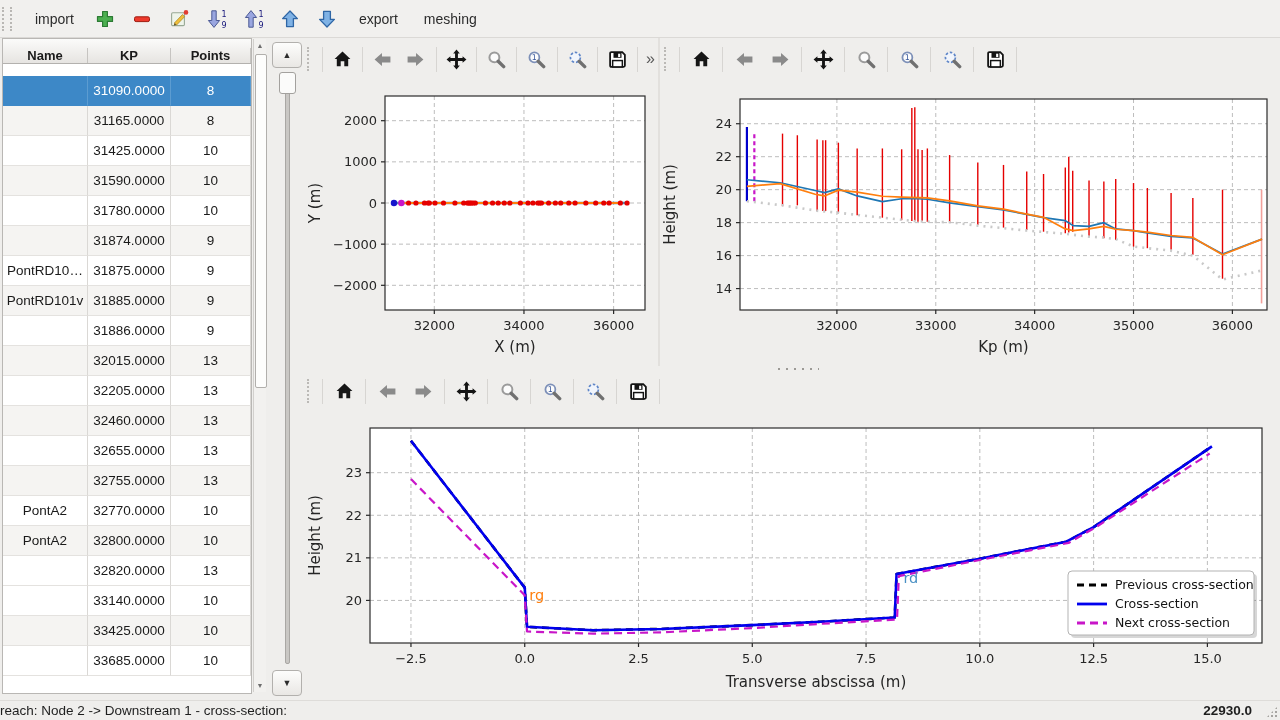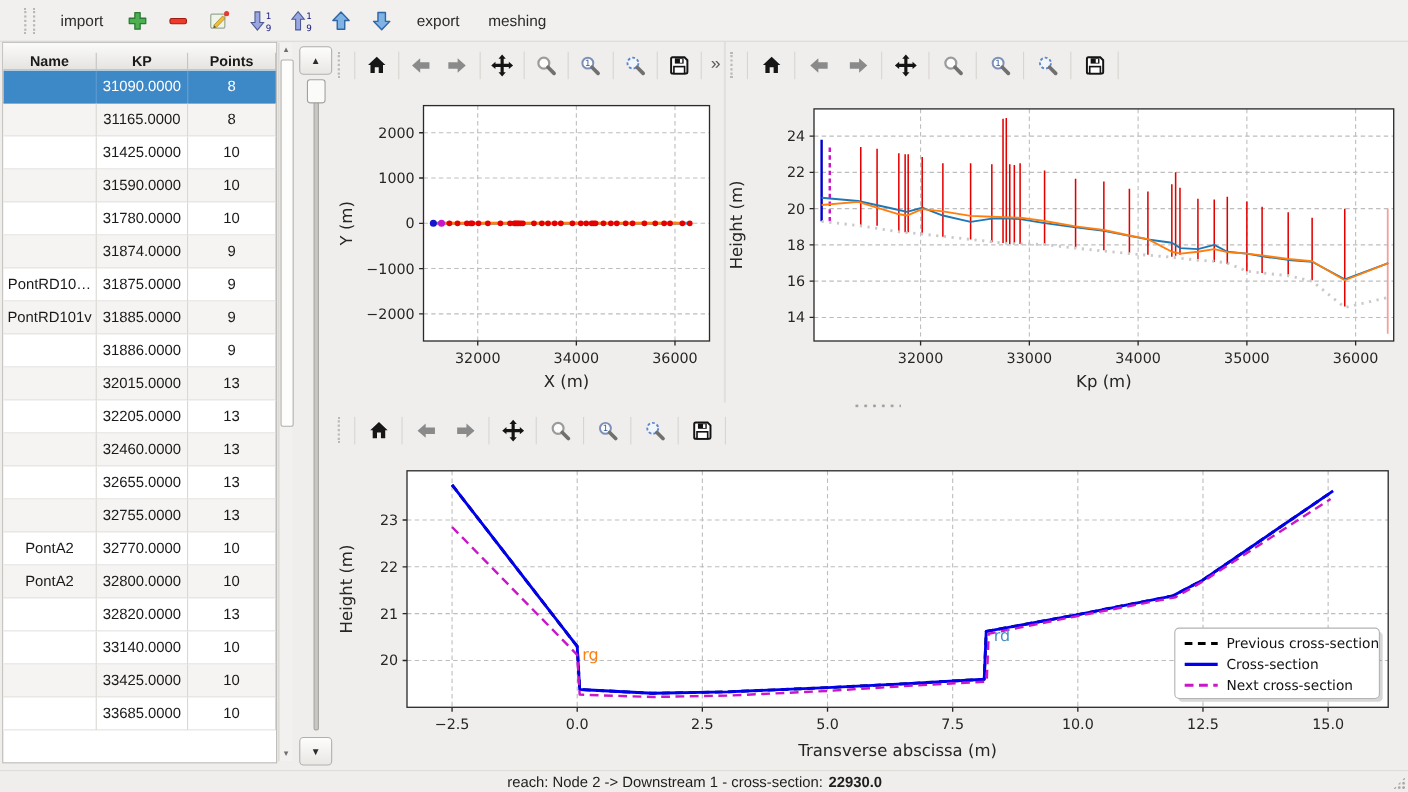--- a/index.html
+++ b/index.html
@@ -1,29 +1,29 @@
 <!DOCTYPE html>
 <html><head>
 <meta charset="utf-8">
 <style>
   html,body{margin:0;padding:0;background:#e8e6e3;}
   .app{position:relative;width:1280px;height:720px;background:#efeeec;overflow:hidden;
        font-family:"Liberation Sans",sans-serif;-webkit-font-smoothing:antialiased;}
   
   .main-toolbar{position:absolute;left:0;top:0;width:1280px;height:38px;background:#f1f0ee;
-       border-bottom:1px solid #dbd9d6;display:flex;align-items:center;gap:4px;padding:0 20px;box-sizing:border-box;}
+       border-bottom:1px solid #dbd9d6;display:flex;align-items:center;gap:4px;padding:0 0;box-sizing:border-box;}
   .tb-handle{width:6px;height:24px;border-left:2px dotted #b9b7b4;border-right:2px dotted #b9b7b4;margin:0 8px 0 2px;}
   .tb-text{background:transparent;border:none;font:14px "Liberation Sans",sans-serif;color:#2c2c2c;padding:6px 11px;cursor:pointer;}
   .tb-icon{background:transparent;border:none;width:33px;height:32px;display:flex;align-items:center;justify-content:center;cursor:pointer;padding:0;}
   
   .table-wrap{position:absolute;left:2px;top:38px;width:250px;height:656px;background:#fff;border:1px solid #b9b7b4;box-sizing:border-box;}
   .thead{display:flex;height:24px;background:linear-gradient(#fbfbfa,#e6e4e1);border-bottom:1px solid #b3b1ae;align-items:flex-end;}
   .th{font-weight:bold;font-size:13px;color:#1a1a1a;display:flex;align-items:center;justify-content:center;
       border-right:1px solid #c6c4c1;box-sizing:border-box;cursor:pointer;}
-  .tbody{overflow:hidden;height:630px;}
+  .tbody{overflow:hidden;height:630px;margin-top:12px;}
   .trow{display:flex;height:30px;background:#fff;cursor:pointer;}
   .trow.alt{background:#f5f4f2;}
   .td{font-size:13.5px;color:#1a1a1a;display:flex;align-items:center;justify-content:center;
       border-right:1px solid #dad8d5;border-bottom:1px solid #e4e2df;box-sizing:border-box;overflow:hidden;white-space:nowrap;}
   .trow.selected .td{background:#3d88c7;color:#fff;border-right-color:#5c9cd1;border-bottom-color:#3d88c7;}
   .c0{width:85px}.c1{width:83px}.c2{width:80px}
   
   .vscroll{position:absolute;left:253px;top:39px;width:13px;height:653px;background:#f2f1ef;border-left:1px solid #d2d0cd;box-sizing:border-box;}
   .varrow{position:absolute;left:0;width:12px;height:13px;color:#6e6e6e;font-size:7px;text-align:center;line-height:13px;cursor:pointer;}
   .vthumb{position:absolute;left:1px;top:15px;width:10px;height:332px;background:#fdfdfc;border:1px solid #b1afac;border-radius:2px;cursor:pointer;}
@@ -42,21 +42,21 @@
   .panel-divider-v{position:absolute;left:658px;top:38px;width:2px;height:328px;background:#e2e0dd;}
   .splitter-h{position:absolute;left:305px;top:366px;width:975px;height:6px;background:#efeeec;cursor:row-resize;}
   .grip{position:absolute;left:470px;top:1px;width:44px;height:4px;
         background-image:radial-gradient(circle,#9c9a96 1.1px,transparent 1.4px);background-size:8px 4px;}
   text.tick{font:13px "DejaVu Sans",sans-serif;fill:#262626;}
   text.axlabel{font:15px "DejaVu Sans",sans-serif;fill:#262626;}
   text.leg{font:12.5px "DejaVu Sans",sans-serif;fill:#141414;}
   text.ann{font:14.5px "DejaVu Sans",sans-serif;}
   
   .statusbar{position:absolute;left:0;top:700px;width:1280px;height:20px;background:#efeeec;border-top:1px solid #dedcd9;
-      display:flex;align-items:center;justify-content:center;padding-right:17px;box-sizing:border-box;font-size:13.5px;color:#1e1e1e;}
+      display:flex;align-items:center;justify-content:space-between;padding-right:28px;box-sizing:border-box;font-size:13.5px;color:#1e1e1e;}
   .statusbar .val{font-weight:bold;margin-left:5px;}
   .resize-grip{position:absolute;right:2px;bottom:2px;width:12px;height:12px;
       background-image:radial-gradient(#a6a4a1 1px,transparent 1.3px);background-size:4px 4px;
       clip-path:polygon(100% 0,100% 100%,0 100%);}
 </style>
 </head>
 <body>
 
 <div class="app">
 

